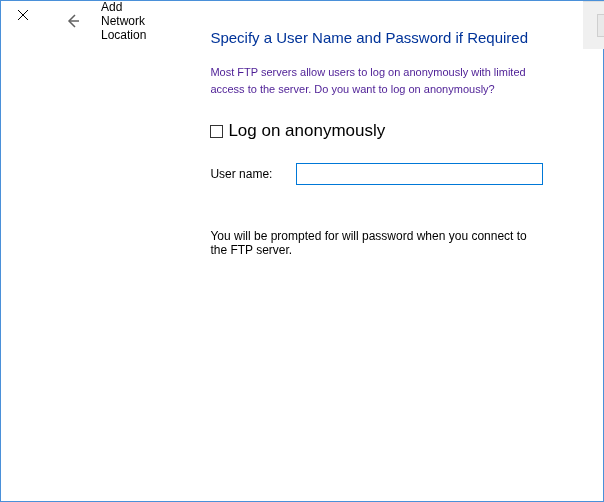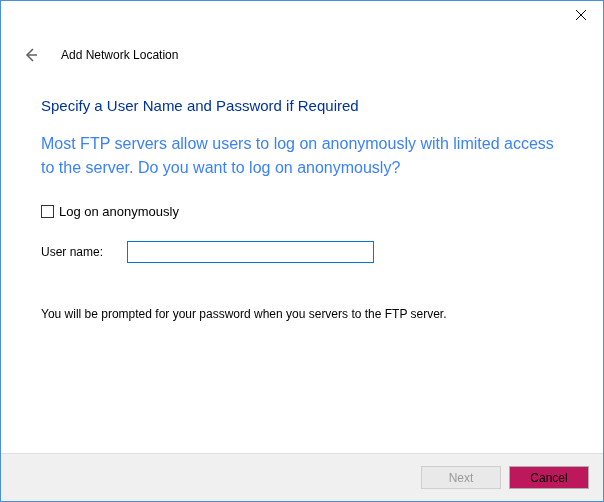--- a/index.html
+++ b/index.html
@@ -11,21 +11,21 @@
       font-family: "Segoe UI", Tahoma, sans-serif;
       font-size: 12px;
       background: #fff;
     }
     .window {
       width: 604px;
       height: 502px;
       border: 1px solid #4a90d9;
       background: #fff;
       display: flex;
-      flex-direction: column;
+      flex-direction: row;
       position: relative;
     }
     .titlebar {
       height: 34px;
       display: flex;
       justify-content: flex-end;
       align-items: flex-start;
     }
     .close-btn {
       width: 44px;
@@ -67,41 +67,41 @@
       flex: 1;
       padding: 28px 40px 24px 40px;
     }
     .page-heading {
       color: #003399;
       font-size: 15px;
       font-weight: 400;
       margin-bottom: 18px;
     }
     .description {
-      color: #3b82f6;
-      font-size: 16px;
+      color: #4c1d95;
+      font-size: 11px;
       line-height: 1.5;
       margin-bottom: 24px;
     }
     .checkbox-row {
       display: flex;
       align-items: center;
       margin-bottom: 22px;
     }
     .checkbox {
       width: 13px;
       height: 13px;
       border: 1px solid #333;
       margin-right: 5px;
       background: #fff;
       cursor: pointer;
       flex-shrink: 0;
     }
     .checkbox-label {
-      font-size: 13px;
+      font-size: 17px;
       color: #000;
       cursor: pointer;
     }
     .field-row {
       display: flex;
       align-items: center;
       margin-bottom: 44px;
     }
     .field-label {
       font-size: 12px;
@@ -181,20 +181,20 @@
     <div class="checkbox-row">
       <div class="checkbox"></div>
       <span class="checkbox-label">Log on anonymously</span>
     </div>
 
     <div class="field-row">
       <span class="field-label">User name:</span>
       <input type="text" class="text-input" value="" style="">
     </div>
 
-    <p class="note">You will be prompted for your password when you servers to the FTP server.</p>
+    <p class="note">You will be prompted for will password when you connect to the FTP server.</p>
   </div>
 
   <div class="footer">
     <button class="btn" disabled="">Next</button>
     <button class="btn cancel">Cancel</button>
   </div>
 </div>
 
 </body></html>

